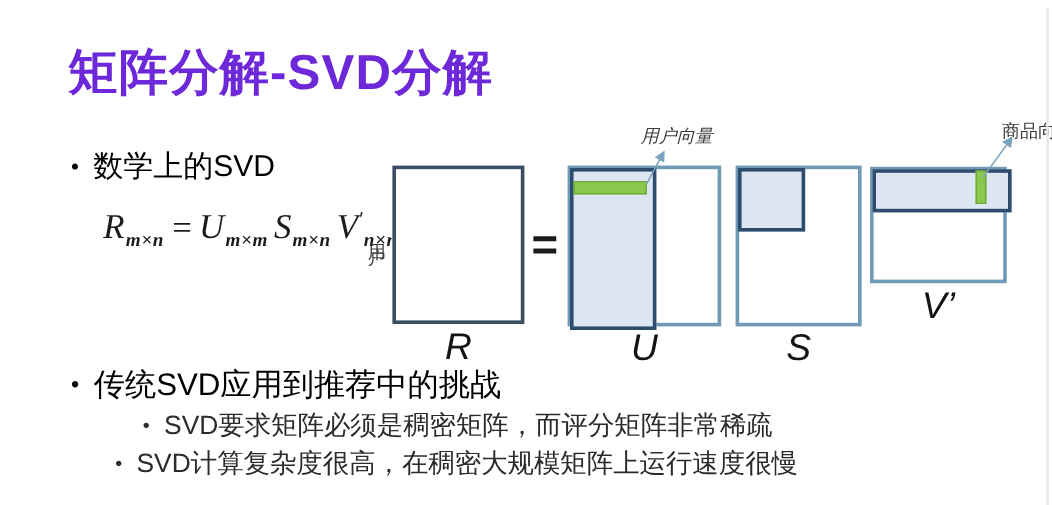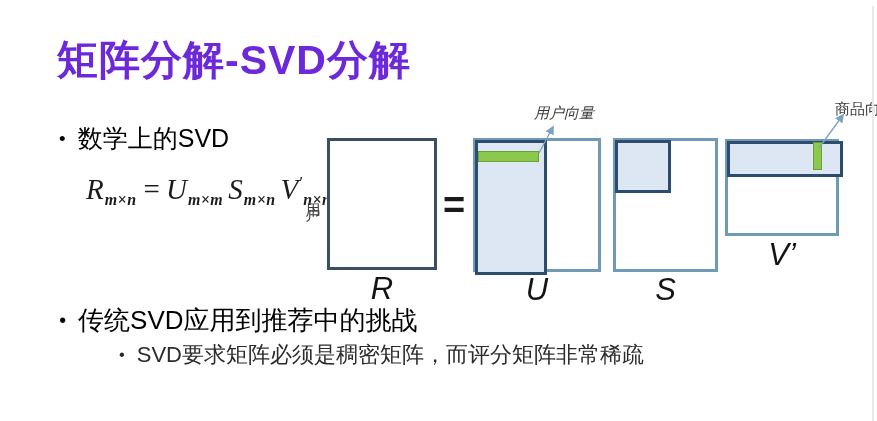--- a/index.html
+++ b/index.html
@@ -96,15 +96,18 @@
     <line x1="539" y1="153" x2="553" y2="127" stroke="#7aa3c0" stroke-width="1.3" marker-end="url(#ah)"></line>
     <line x1="819" y1="148" x2="843" y2="115" stroke="#7aa3c0" stroke-width="1.3" marker-end="url(#ah)"></line>
   </svg>
 
   <div class="abs bullet-l1" style="left:58px; top:303px; font-size:26px;">
     <span class="bdot">•</span><span>传统SVD应用到推荐中的挑战</span>
   </div>
   <div class="abs bullet-l2" style="left:87px; top:340px;margin-left:31px;">
     <span class="bdot">•</span><span>SVD要求矩阵必须是稠密矩阵，而评分矩阵非常稀疏</span>
   </div>
+  <div class="abs bullet-l2" style="left:95px; top:371px;">
+    <span class="bdot">•</span><span>SVD计算复杂度很高，在稠密大规模矩阵上运行速度很慢</span>
+  </div>
 
   <div class="abs edge-line"></div>
 </div>
 
 </body></html>

